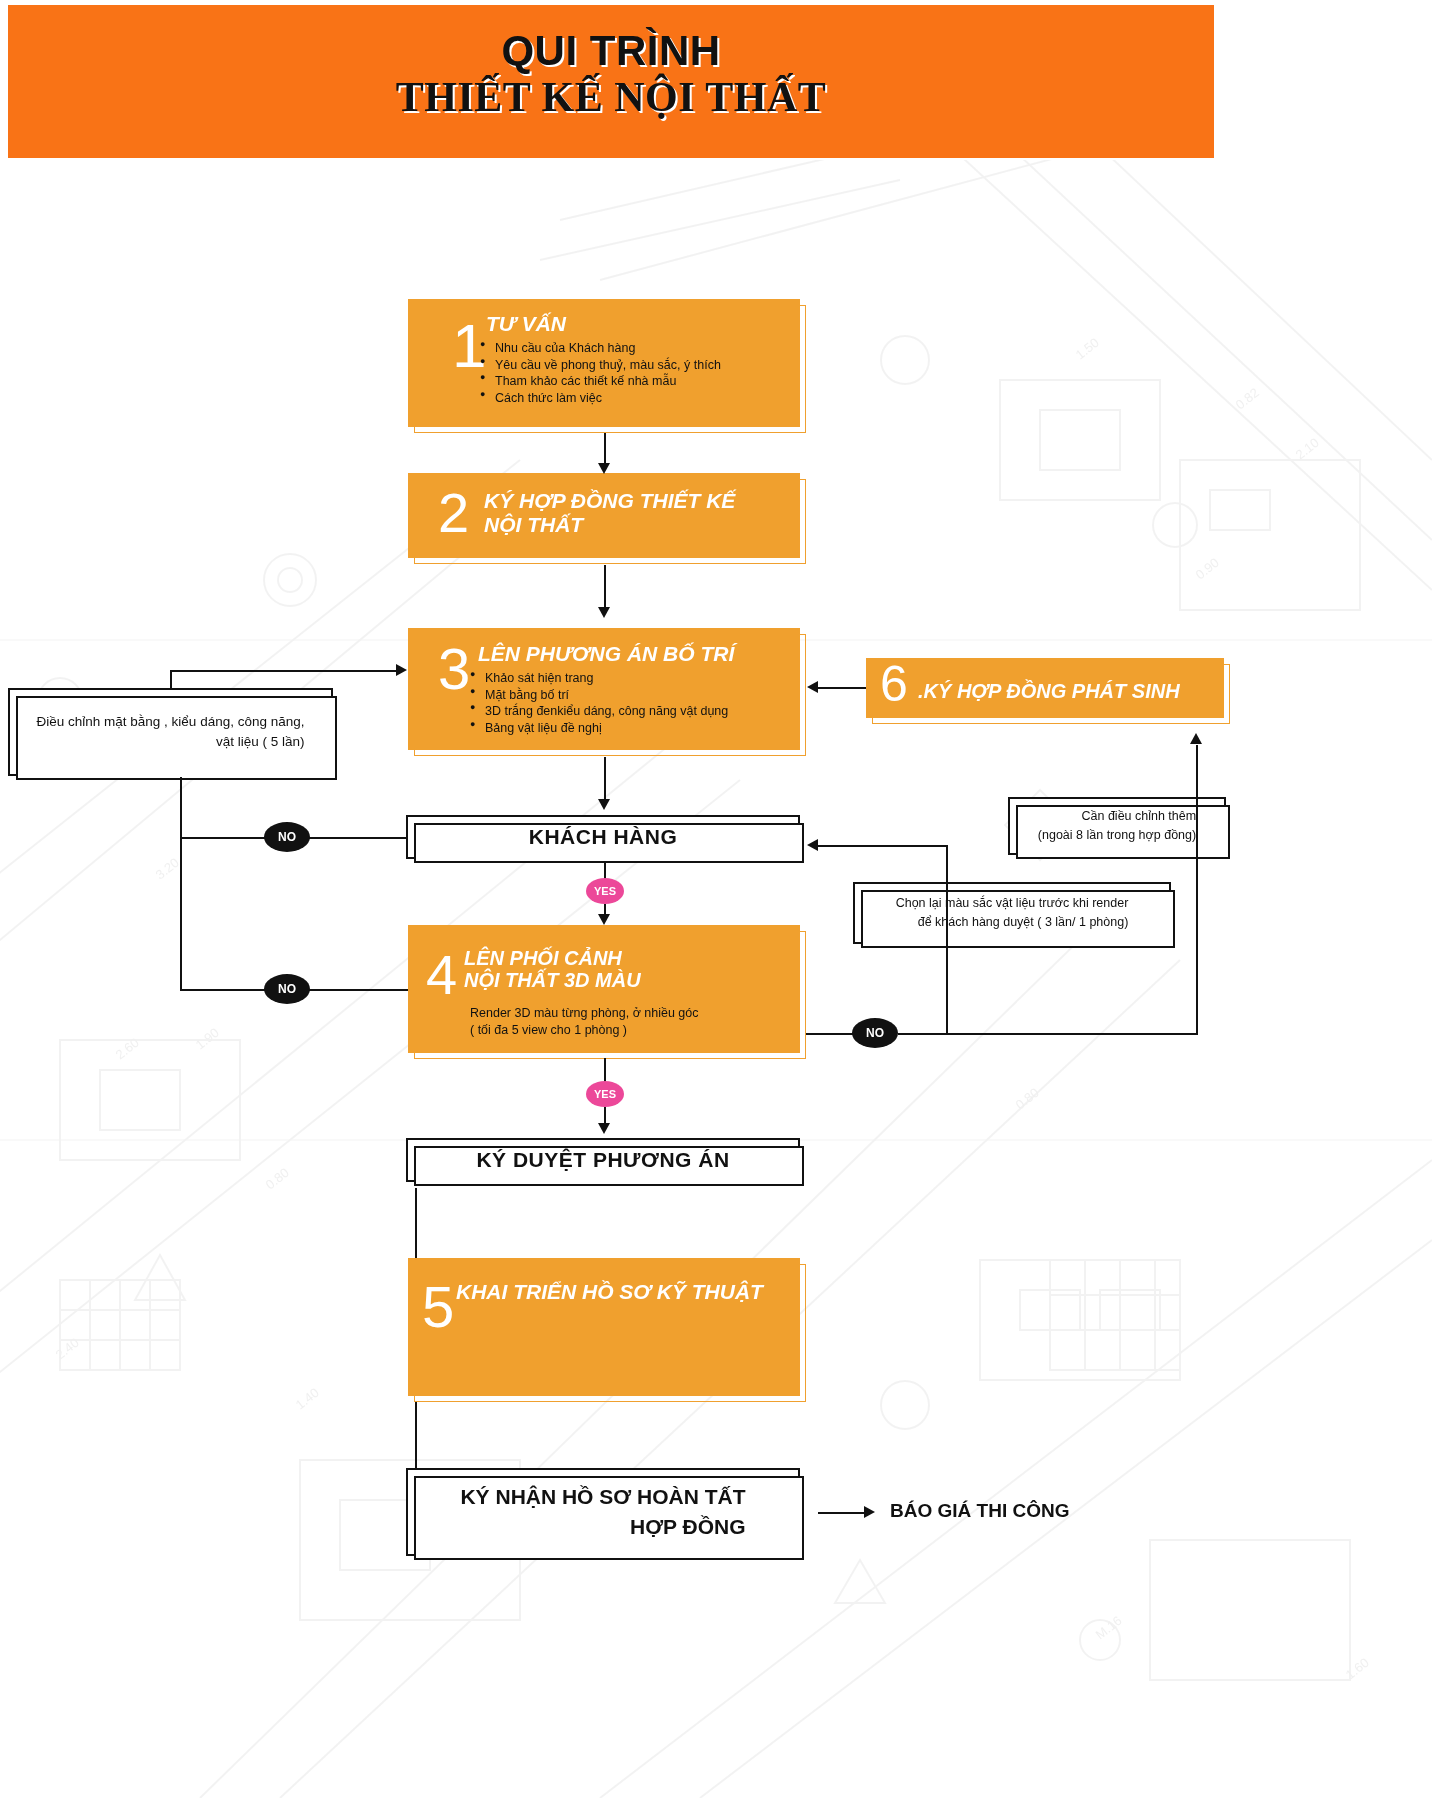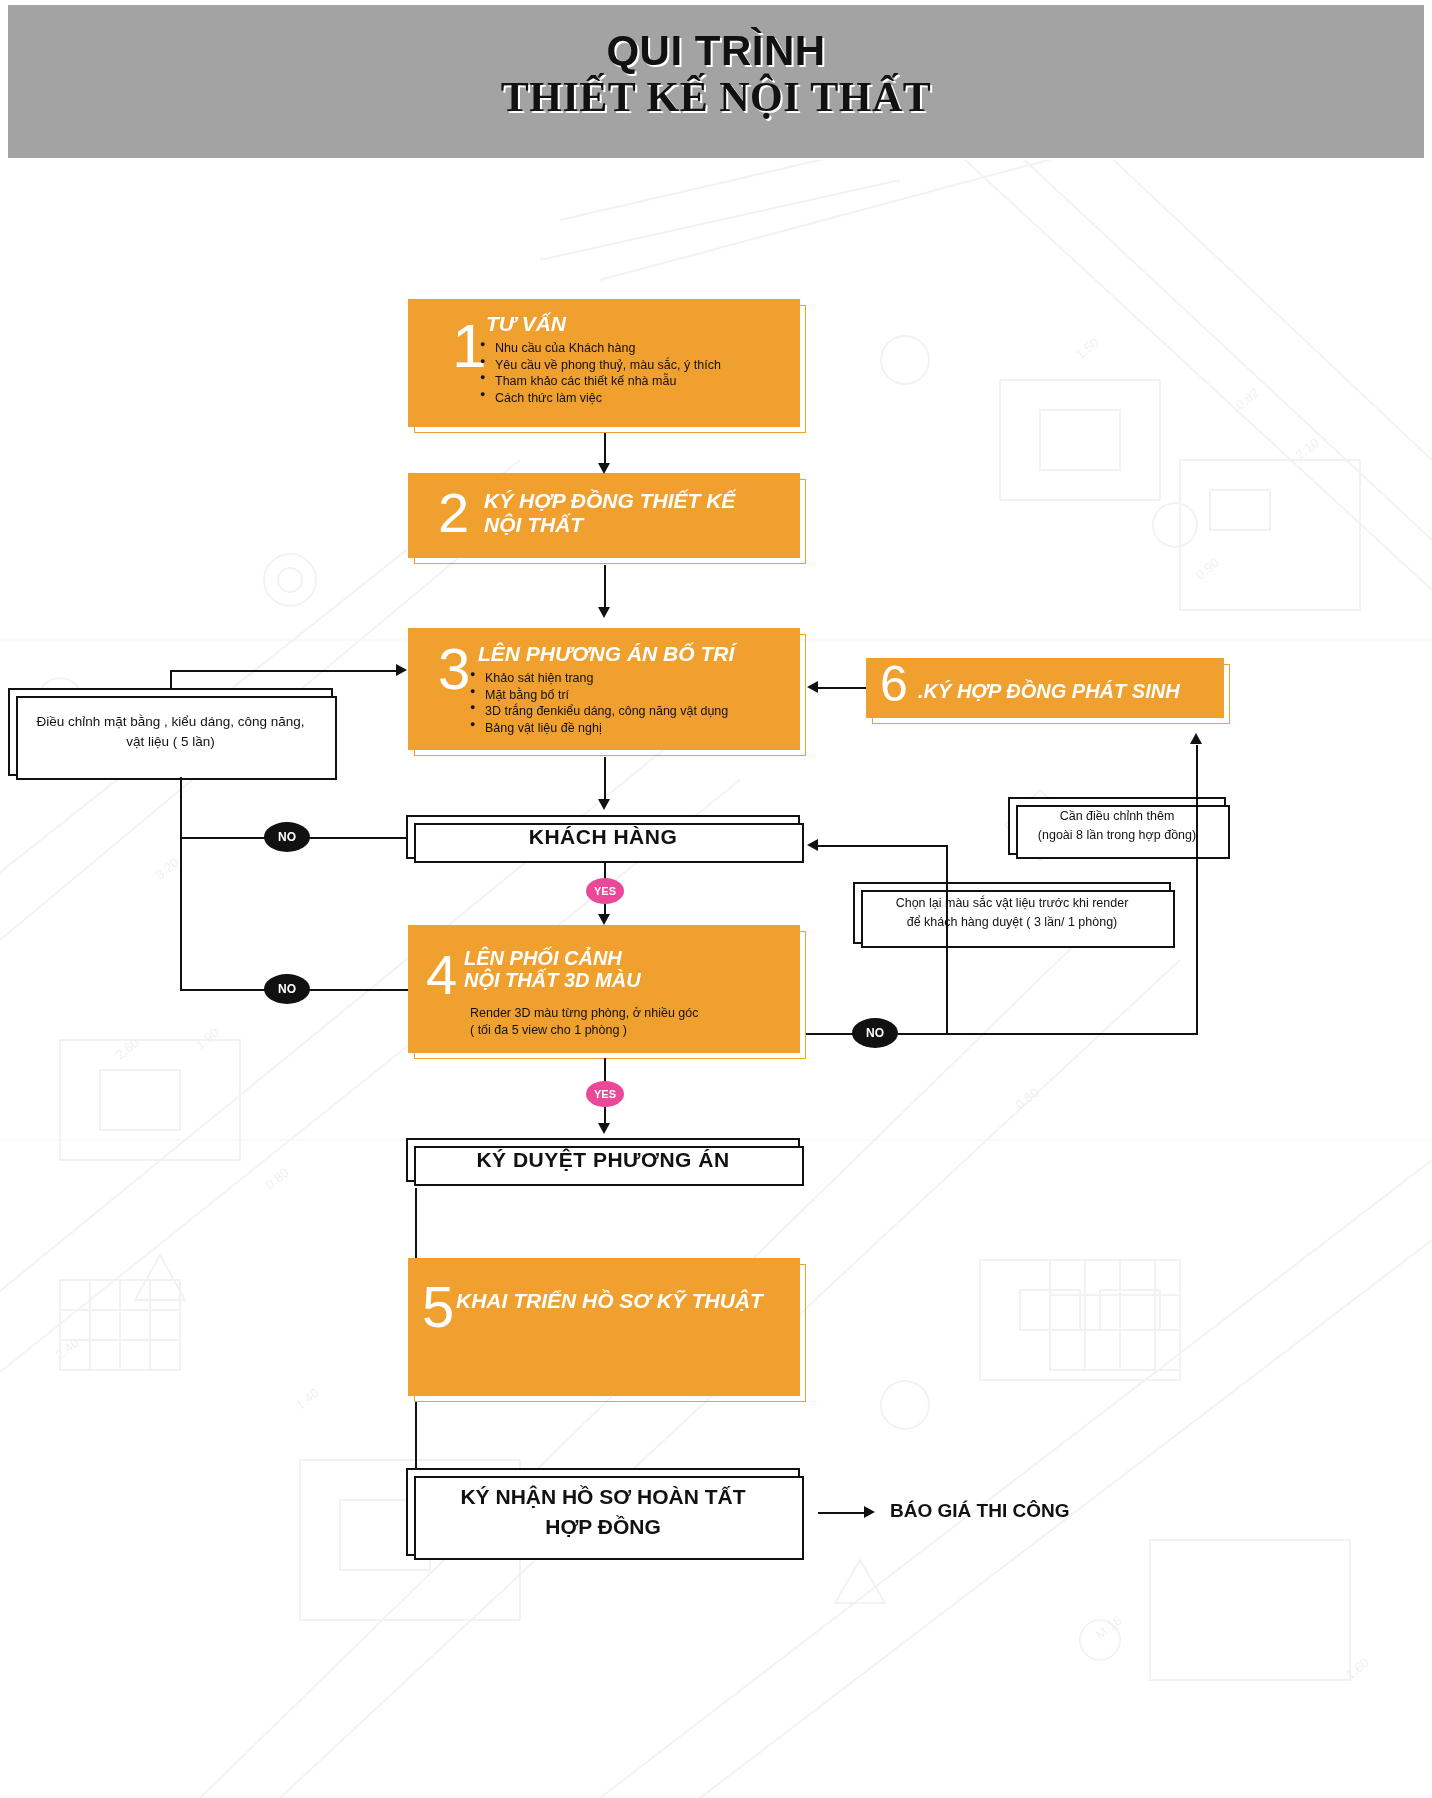--- a/index.html
+++ b/index.html
@@ -8,22 +8,22 @@
     background:#ffffff;
     font-family:"Liberation Sans","DejaVu Sans",sans-serif;
     overflow:hidden;
   }
   
   #watermark{position:absolute;left:0;top:160px;width:1432px;height:1638px;
     overflow:hidden;pointer-events:none;z-index:0;opacity:.55;}
   #watermark svg{position:absolute;left:0;top:0;}
 
   
-  #header{position:absolute;left:8px;top:5px;width:1416px;height:153px;
-    background:#a3a3a3;z-index:2;}
+  #header{position:absolute;left:8px;top:5px;width:1206px;height:153px;
+    background:#f97316;z-index:2;}
   #header .title{position:absolute;left:0;top:22px;width:100%;
     text-align:center;color:#111;line-height:1.12;
     font-weight:bold;font-size:42px;letter-spacing:.5px;
     text-shadow:2px 2px 0 #ffffff;}
   #header .title .l1{display:block;font-size:42px;}
   #header .title .l2{display:block;font-size:42px;font-family:Liberation Serif, serif;}
 
   
   .step{position:absolute;background:#F0A02E;z-index:3;box-sizing:border-box;}
   .step .shadow{position:absolute;left:6px;top:6px;right:-6px;bottom:-6px;
@@ -35,21 +35,21 @@
     font-size:12.5px;white-space:nowrap;}
   .step ul li:before{content:"\25CF";position:absolute;left:0;top:-1px;font-size:9px;color:#111;}
   .step .sub{position:absolute;color:#111;font-size:12.5px;line-height:1.35;white-space:pre-line;}
 
   
   .wbox{position:absolute;background:#fff;border:2px solid #111;
     box-sizing:border-box;z-index:3;display:flex;align-items:center;
     justify-content:center;text-align:center;color:#111;}
   .wbox .wshadow{position:absolute;left:6px;top:6px;right:-6px;bottom:-6px;
     border:2px solid #111;background:#fff;z-index:-1;}
-  .wbox .txt{position:relative;z-index:1;white-space:pre-line;}
+  .wbox .txt{position:relative;z-index:1;white-space:pre-line;text-align:right;}
 
   
   .badge{position:absolute;border-radius:50%;display:flex;align-items:center;
     justify-content:center;font-weight:bold;z-index:5;}
   .badge.no{background:#111;color:#fff;width:46px;height:30px;border-radius:23px/15px;font-size:12px;}
   .badge.yes{background:#ec4899;color:#fff;width:38px;height:26px;border-radius:19px/13px;font-size:11px;}
 
   
   .ln{position:absolute;background:#111;z-index:4;}
   .lnh{height:1.6px;}
@@ -255,21 +255,21 @@
 <div class="wbox" style="left:406px;top:1138px;width:394px;height:44px;">
   <div class="wshadow"></div>
   <div class="txt" style="font-size:21px;font-weight:bold;letter-spacing:.5px;">KÝ DUYỆT PHƯƠNG ÁN</div>
 </div>
 
 <div class="ln lnv" style="left:415px;top:1188px;height:70px;"></div>
 
 <div class="step" style="left:408px;top:1258px;width:392px;height:138px;">
   <div class="shadow"></div>
   <div class="num" style="left:14px;top:22px;font-size:58px;">5</div>
-  <div class="heading" style="left:48px;top:22px;font-size:21px;margin-top:9px;">KHAI TRIỂN HỒ SƠ KỸ THUẬT</div>
+  <div class="heading" style="left:48px;top:22px;font-size:21px;">KHAI TRIỂN HỒ SƠ KỸ THUẬT</div>
 </div>
 
 <div class="ln lnv" style="left:415px;top:1402px;height:66px;"></div>
 
 <div class="wbox" style="left:406px;top:1468px;width:394px;height:88px;">
   <div class="wshadow"></div>
   <div class="txt" style="font-size:21px;font-weight:bold;line-height:1.45;">KÝ NHẬN HỒ SƠ HOÀN TẤT
 HỢP ĐỒNG</div>
 </div>
 

